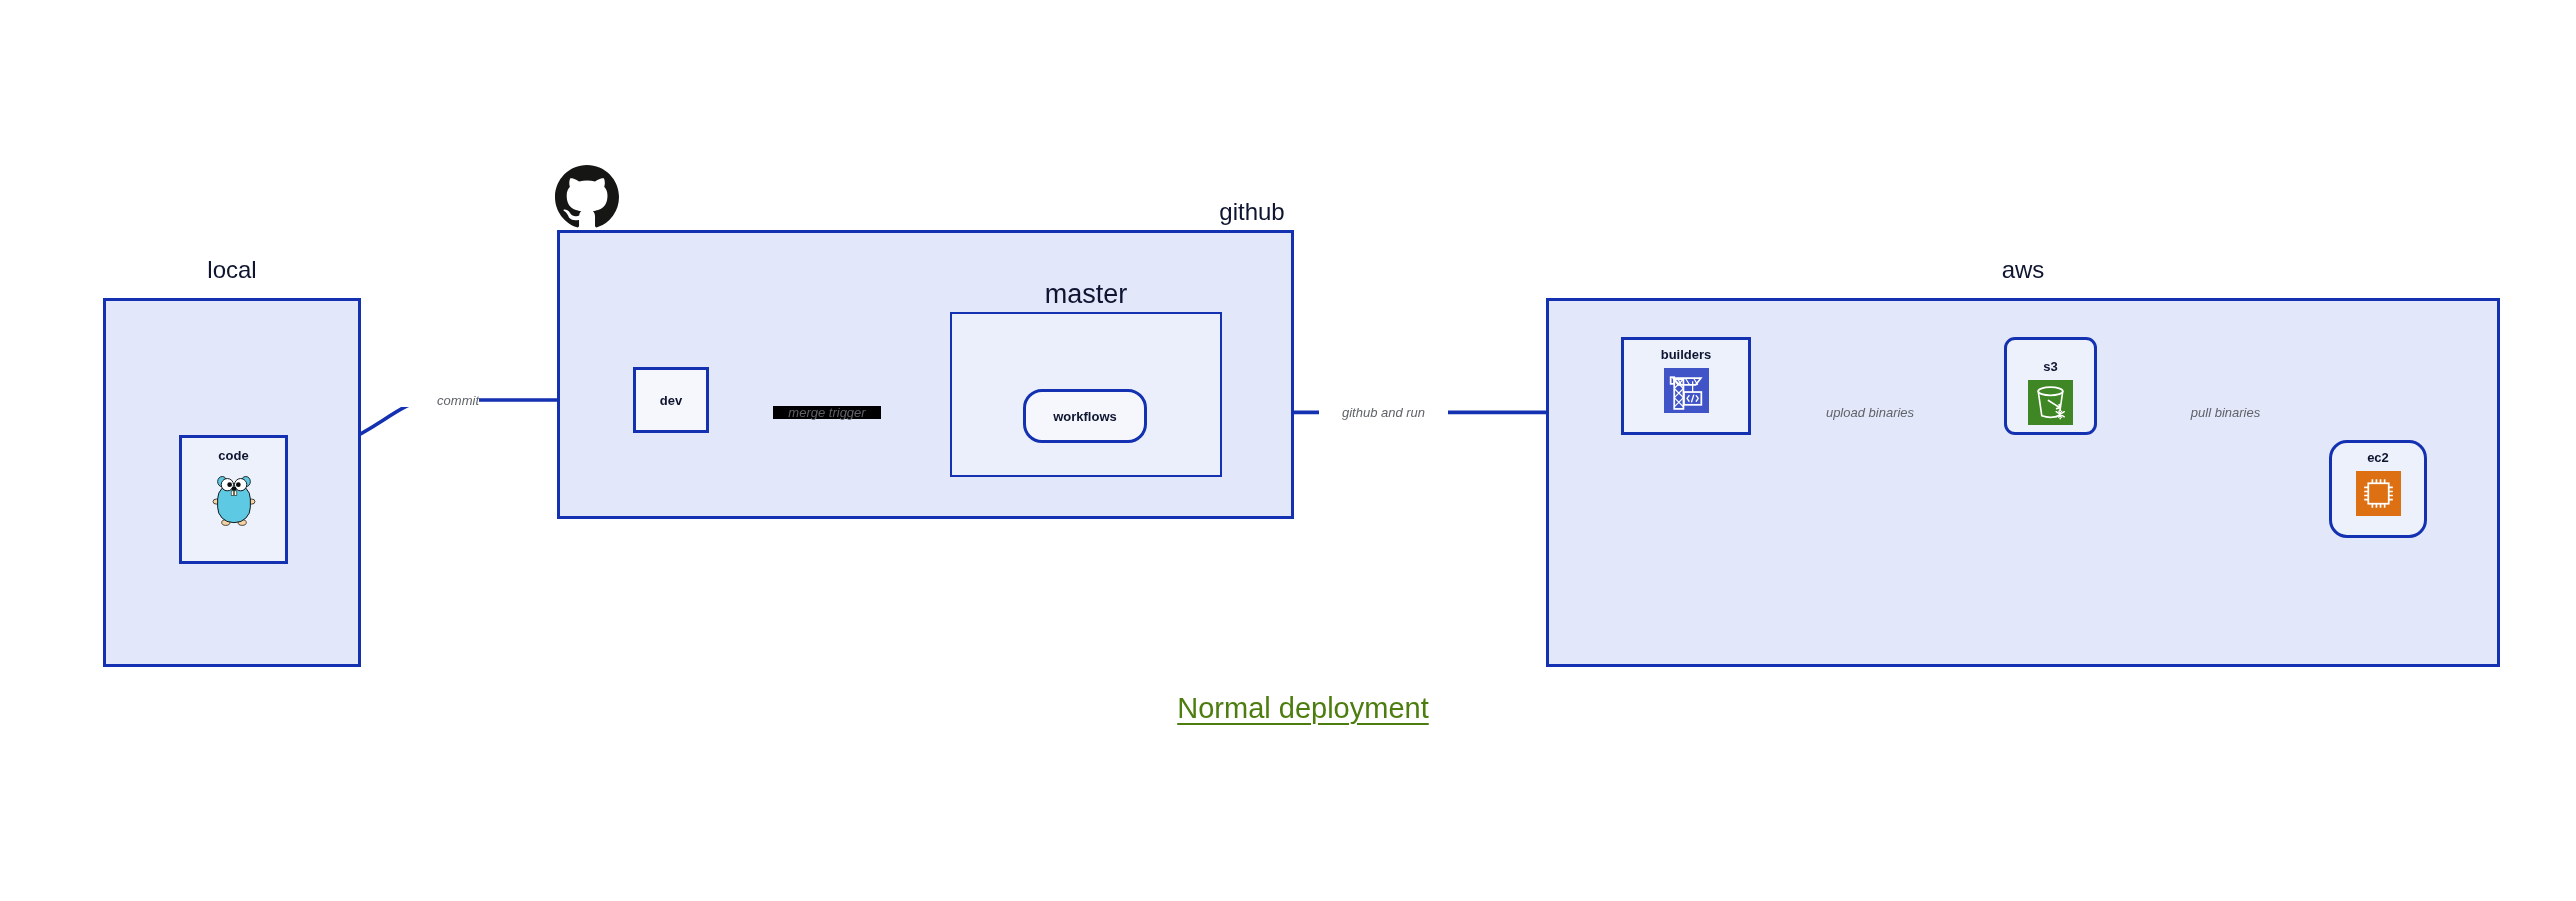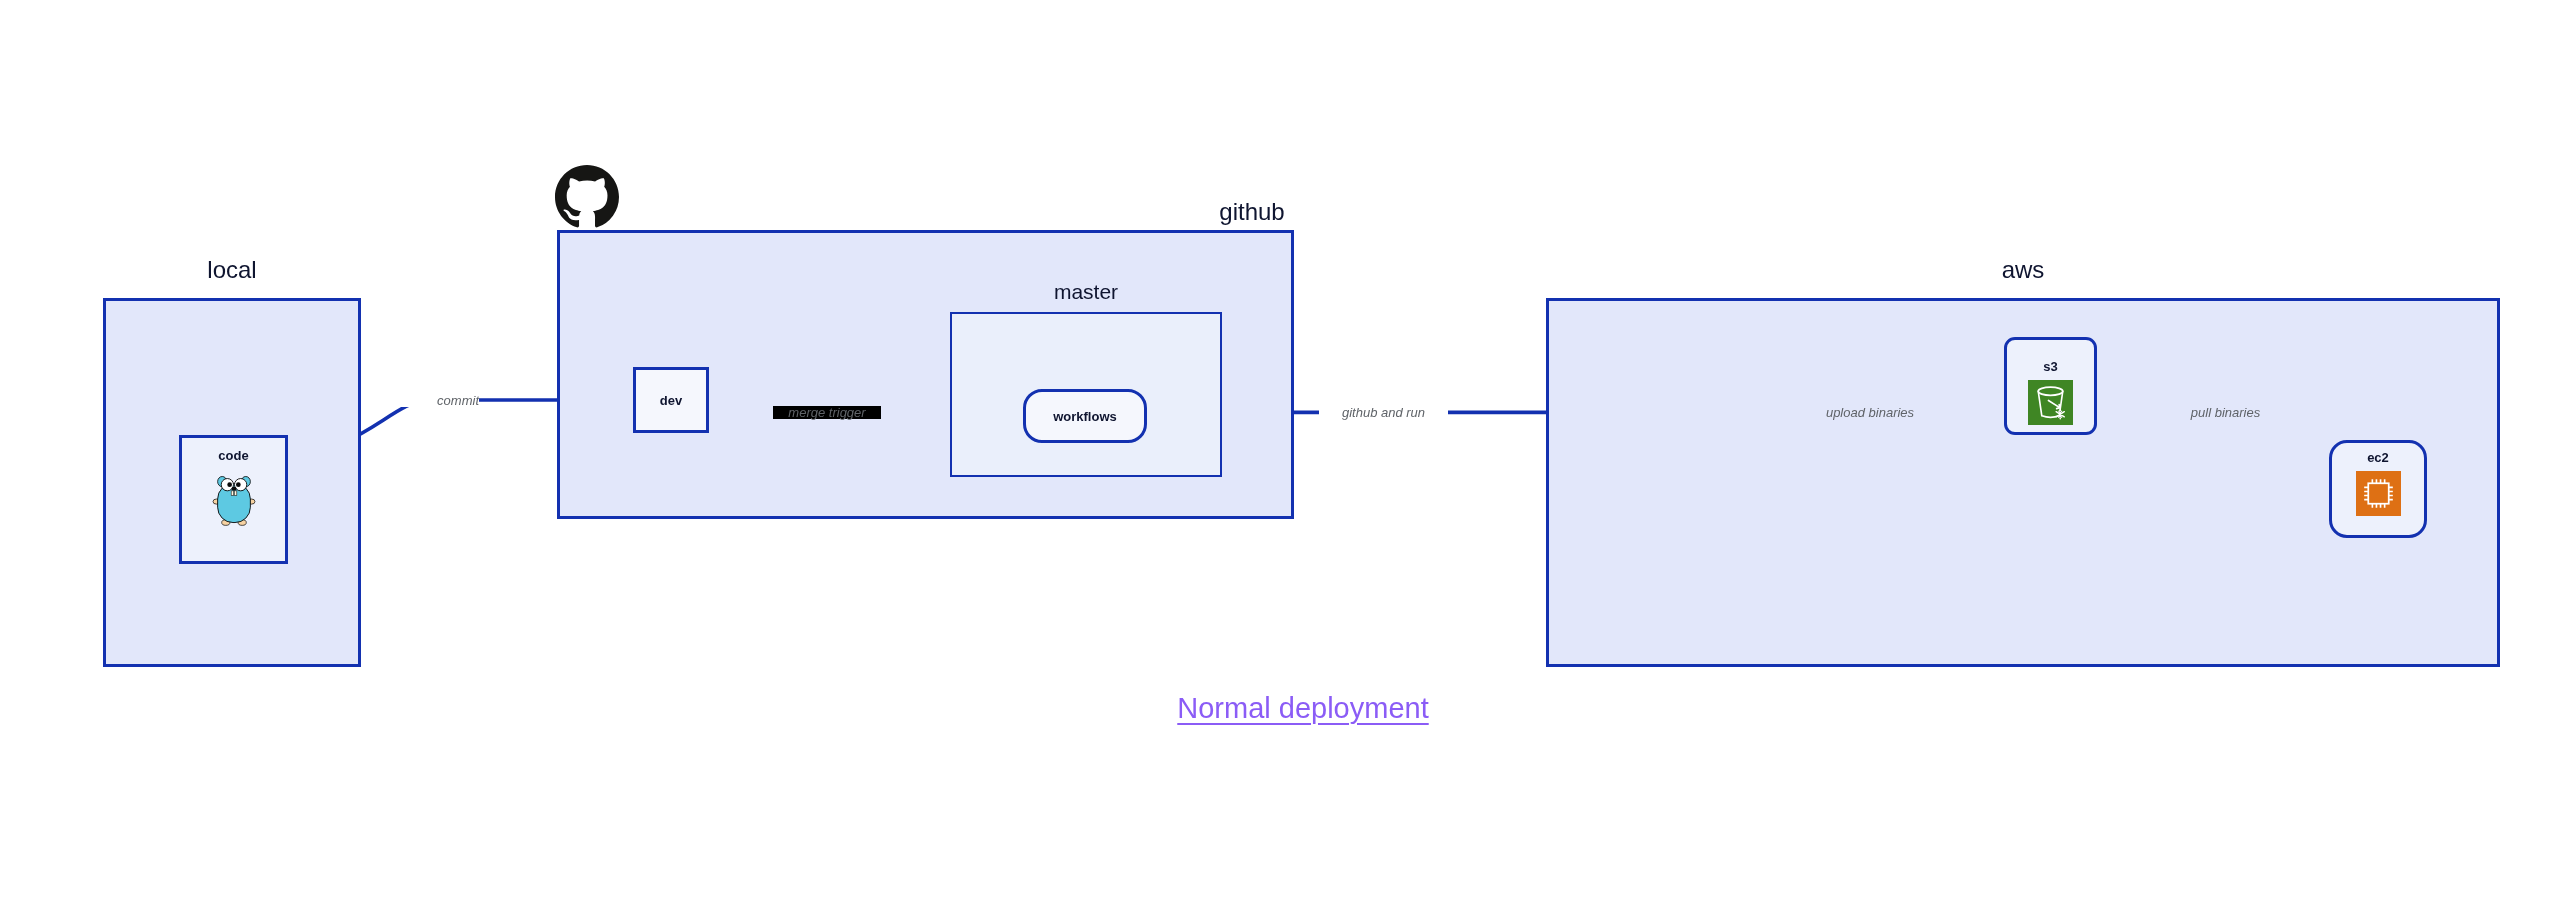--- a/index.html
+++ b/index.html
@@ -33,21 +33,21 @@
   .group-label {
     position: absolute;
     color: #0F1530;
     font-size: 24px;
     font-weight: 400;
     line-height: 1;
     white-space: nowrap;
     text-align: center;
   }
   .group-label.small {
-    font-size: 21px;
+    font-size: 27px;
     text-align: center;
   }
 
   
   .node {
     position: absolute;
     box-sizing: border-box;
     border: 3.1px solid #1331B0;
     background: #EDF1FC;
     display: flex;
@@ -86,21 +86,21 @@
     font-style: italic;
     line-height: 1;
     white-space: nowrap;
     background: transparent;
     text-align: center;
   }
 
   
   #diagram-title {
     position: absolute;
-    color: #8b5cf6;
+    color: #4d7c0f;
     font-size: 29px;
     font-weight: 400;
     line-height: 1;
     white-space: nowrap;
     text-decoration: underline;
     text-underline-offset: 5.2px;
     text-decoration-thickness: 2.1px;
   }
 
   
@@ -195,20 +195,47 @@
 
   <div class="node plain" style="left:1023px; top:389px; width:124px; height:54px; background:#F5F7FD;border-radius:19px;">
     <div class="node-label">workflows</div>
   </div>
 
   <div class="group-label" style="left:1546px; top:258px; width:954px;">aws</div>
 
   <div class="group" style="left:1546px; top:298px; width:954px; height:369px;">
   </div>
 
+  <div class="node" style="left:1621px; top:337px; width:130px; height:98px; padding-top:8.2px;">
+    <div class="node-label">builders</div>
+    <span class="node-icon" style="margin-top:7.2px;">
+      
+      <svg width="45" height="45" viewBox="0 0 88 88">
+        <rect x="0" y="0" width="88" height="88" fill="#4054C8"></rect>
+        <g fill="none" stroke="#FFFFFF" stroke-width="3.4">
+
+          <rect x="20" y="22" width="18" height="58"></rect>
+
+          <path d="M20 22 L38 40 M38 22 L20 40 M20 40 L38 58 M38 40 L20 58 M20 58 L38 76 M38 58 L20 76" stroke-width="2.4"></path>
+
+          <rect x="13" y="18" width="7" height="13"></rect>
+
+          <path d="M18 20 L72 20 L62 33 L28 33 Z"></path>
+
+          <path d="M26 20 L34 33 M42 20 L50 33 M58 20 L66 33" stroke-width="2.2"></path>
+
+          <path d="M56 26 L56 47" stroke-width="2.6"></path>
+
+          <rect x="39" y="47" width="34" height="25"></rect>
+
+          <path d="M49 54 L45 59.5 L49 65 M63 54 L67 59.5 L63 65 M58 53 L54 66" stroke-width="2.6" stroke-linecap="round" stroke-linejoin="round"></path>
+        </g>
+      </svg>
+    </span>
+  </div>
 
   <div class="node" style="left:2004px; top:337px; width:93px; height:98px; padding-top:20px;border-radius:11px;">
     <div class="node-label">s3</div>
     <span class="node-icon" style="margin-top:7.2px;">
       
       <svg width="45" height="45" viewBox="0 0 88 88">
         <rect x="0" y="0" width="88" height="88" fill="#3F8624"></rect>
         <g fill="none" stroke="#FFFFFF" stroke-width="3.2" stroke-linecap="round">
 
           <path d="M20 22 L27 70 Q44 76 61 70 L68 22"></path>

